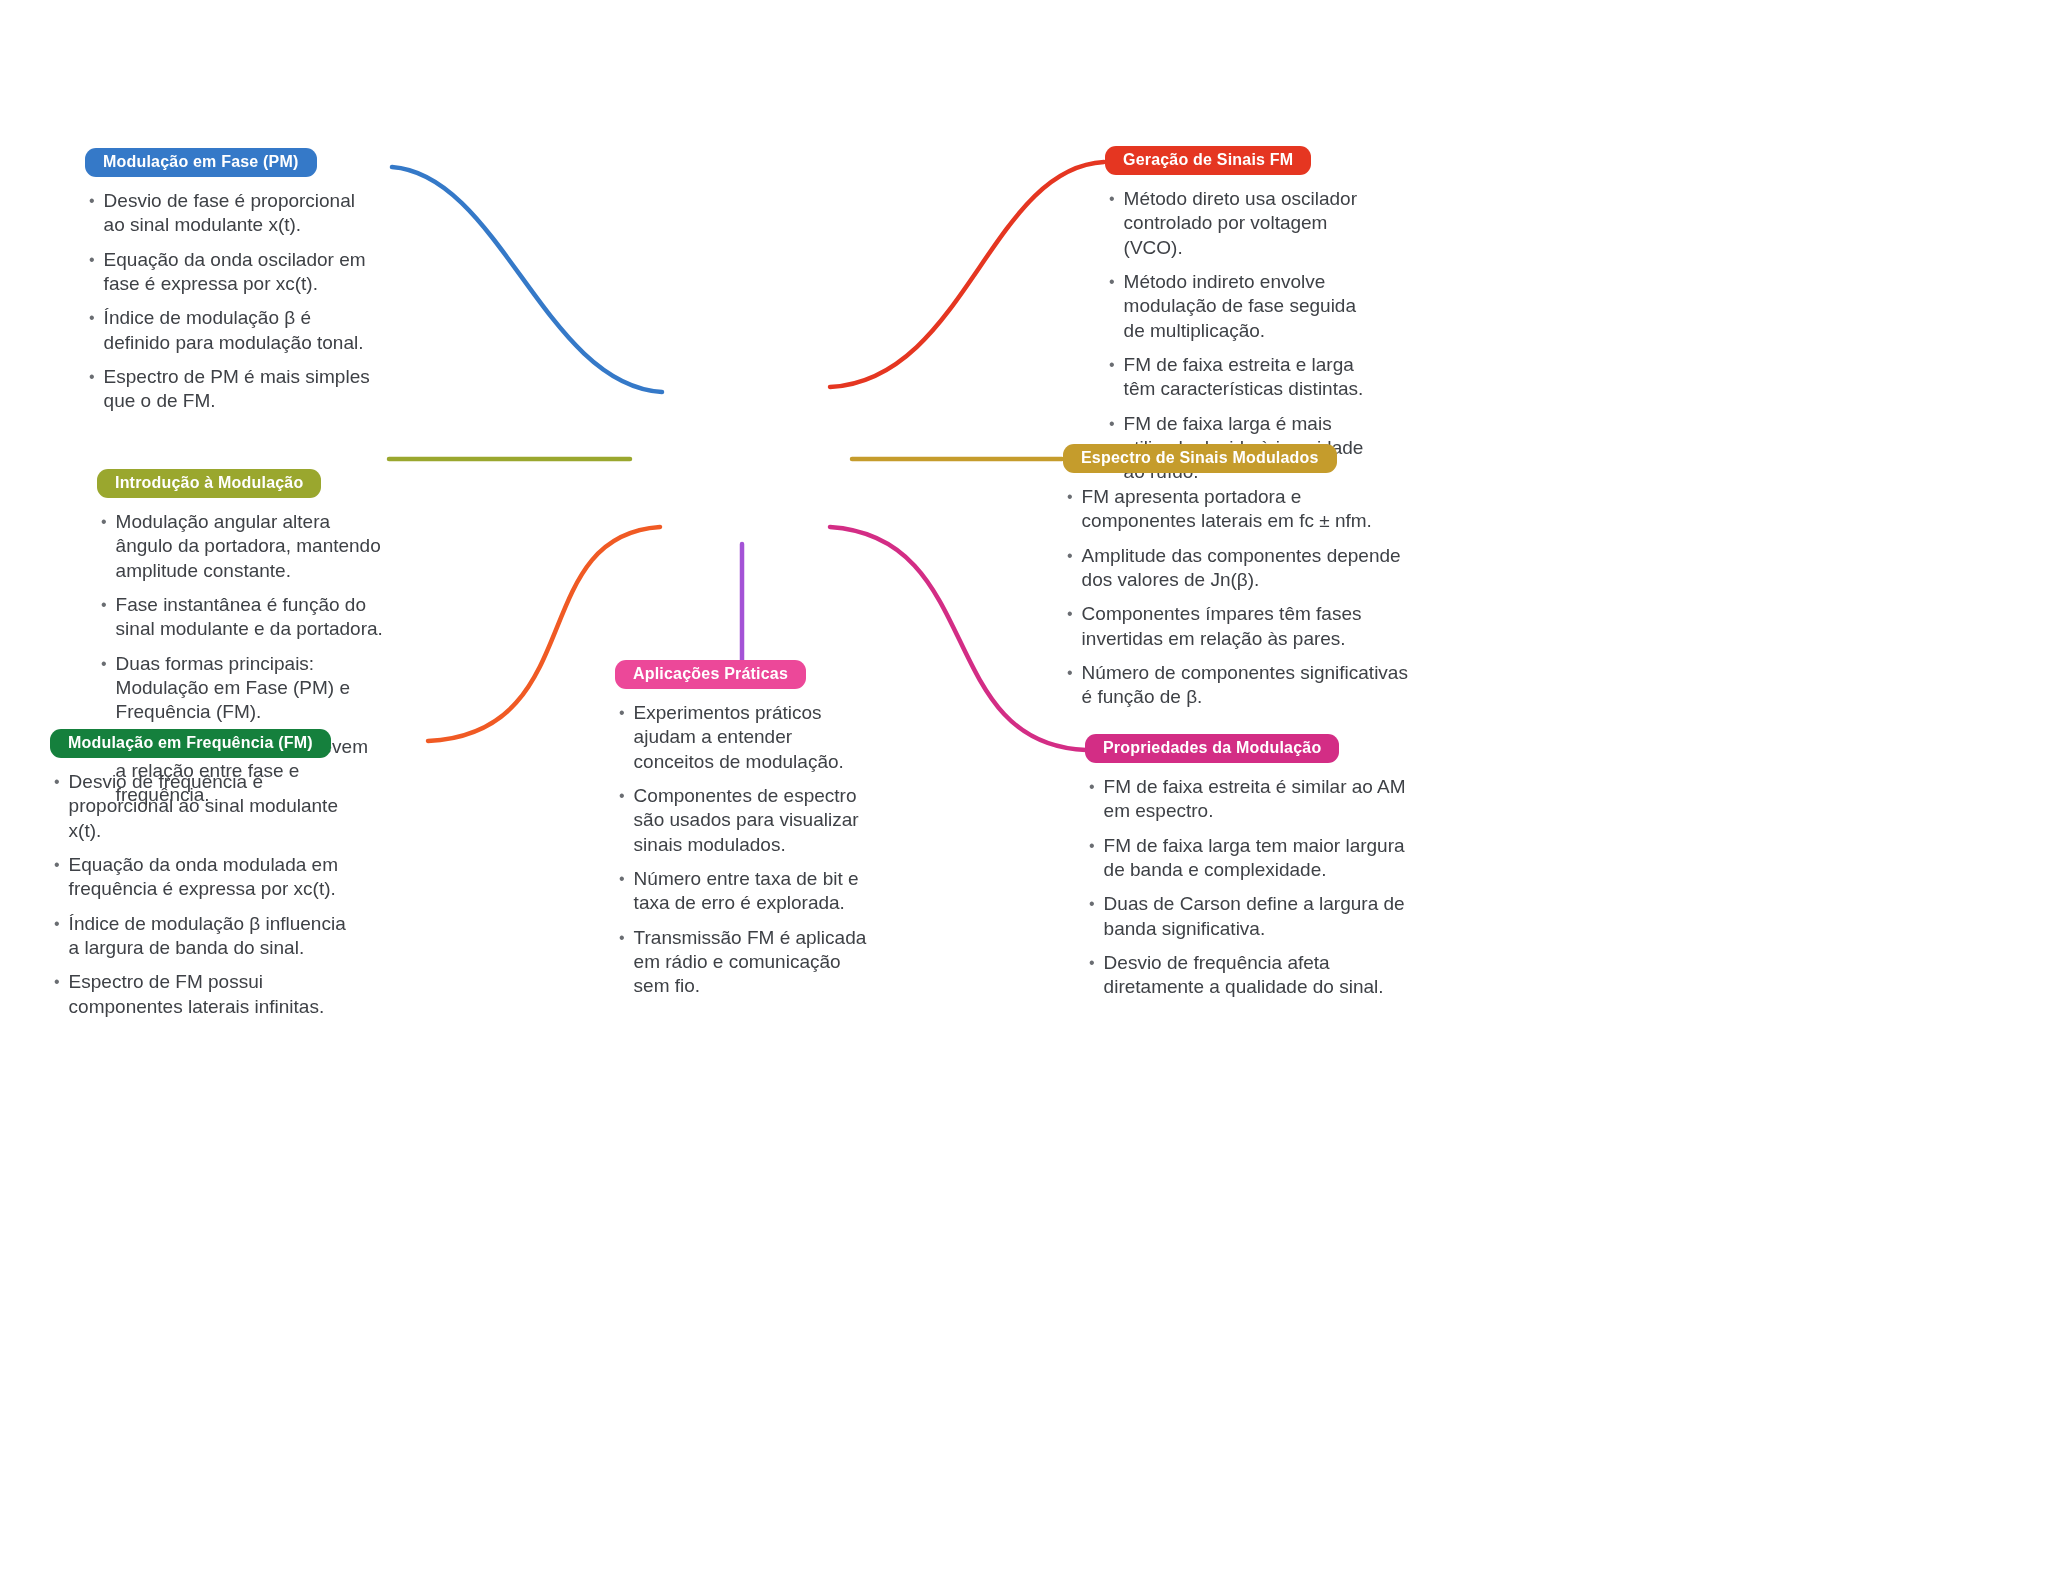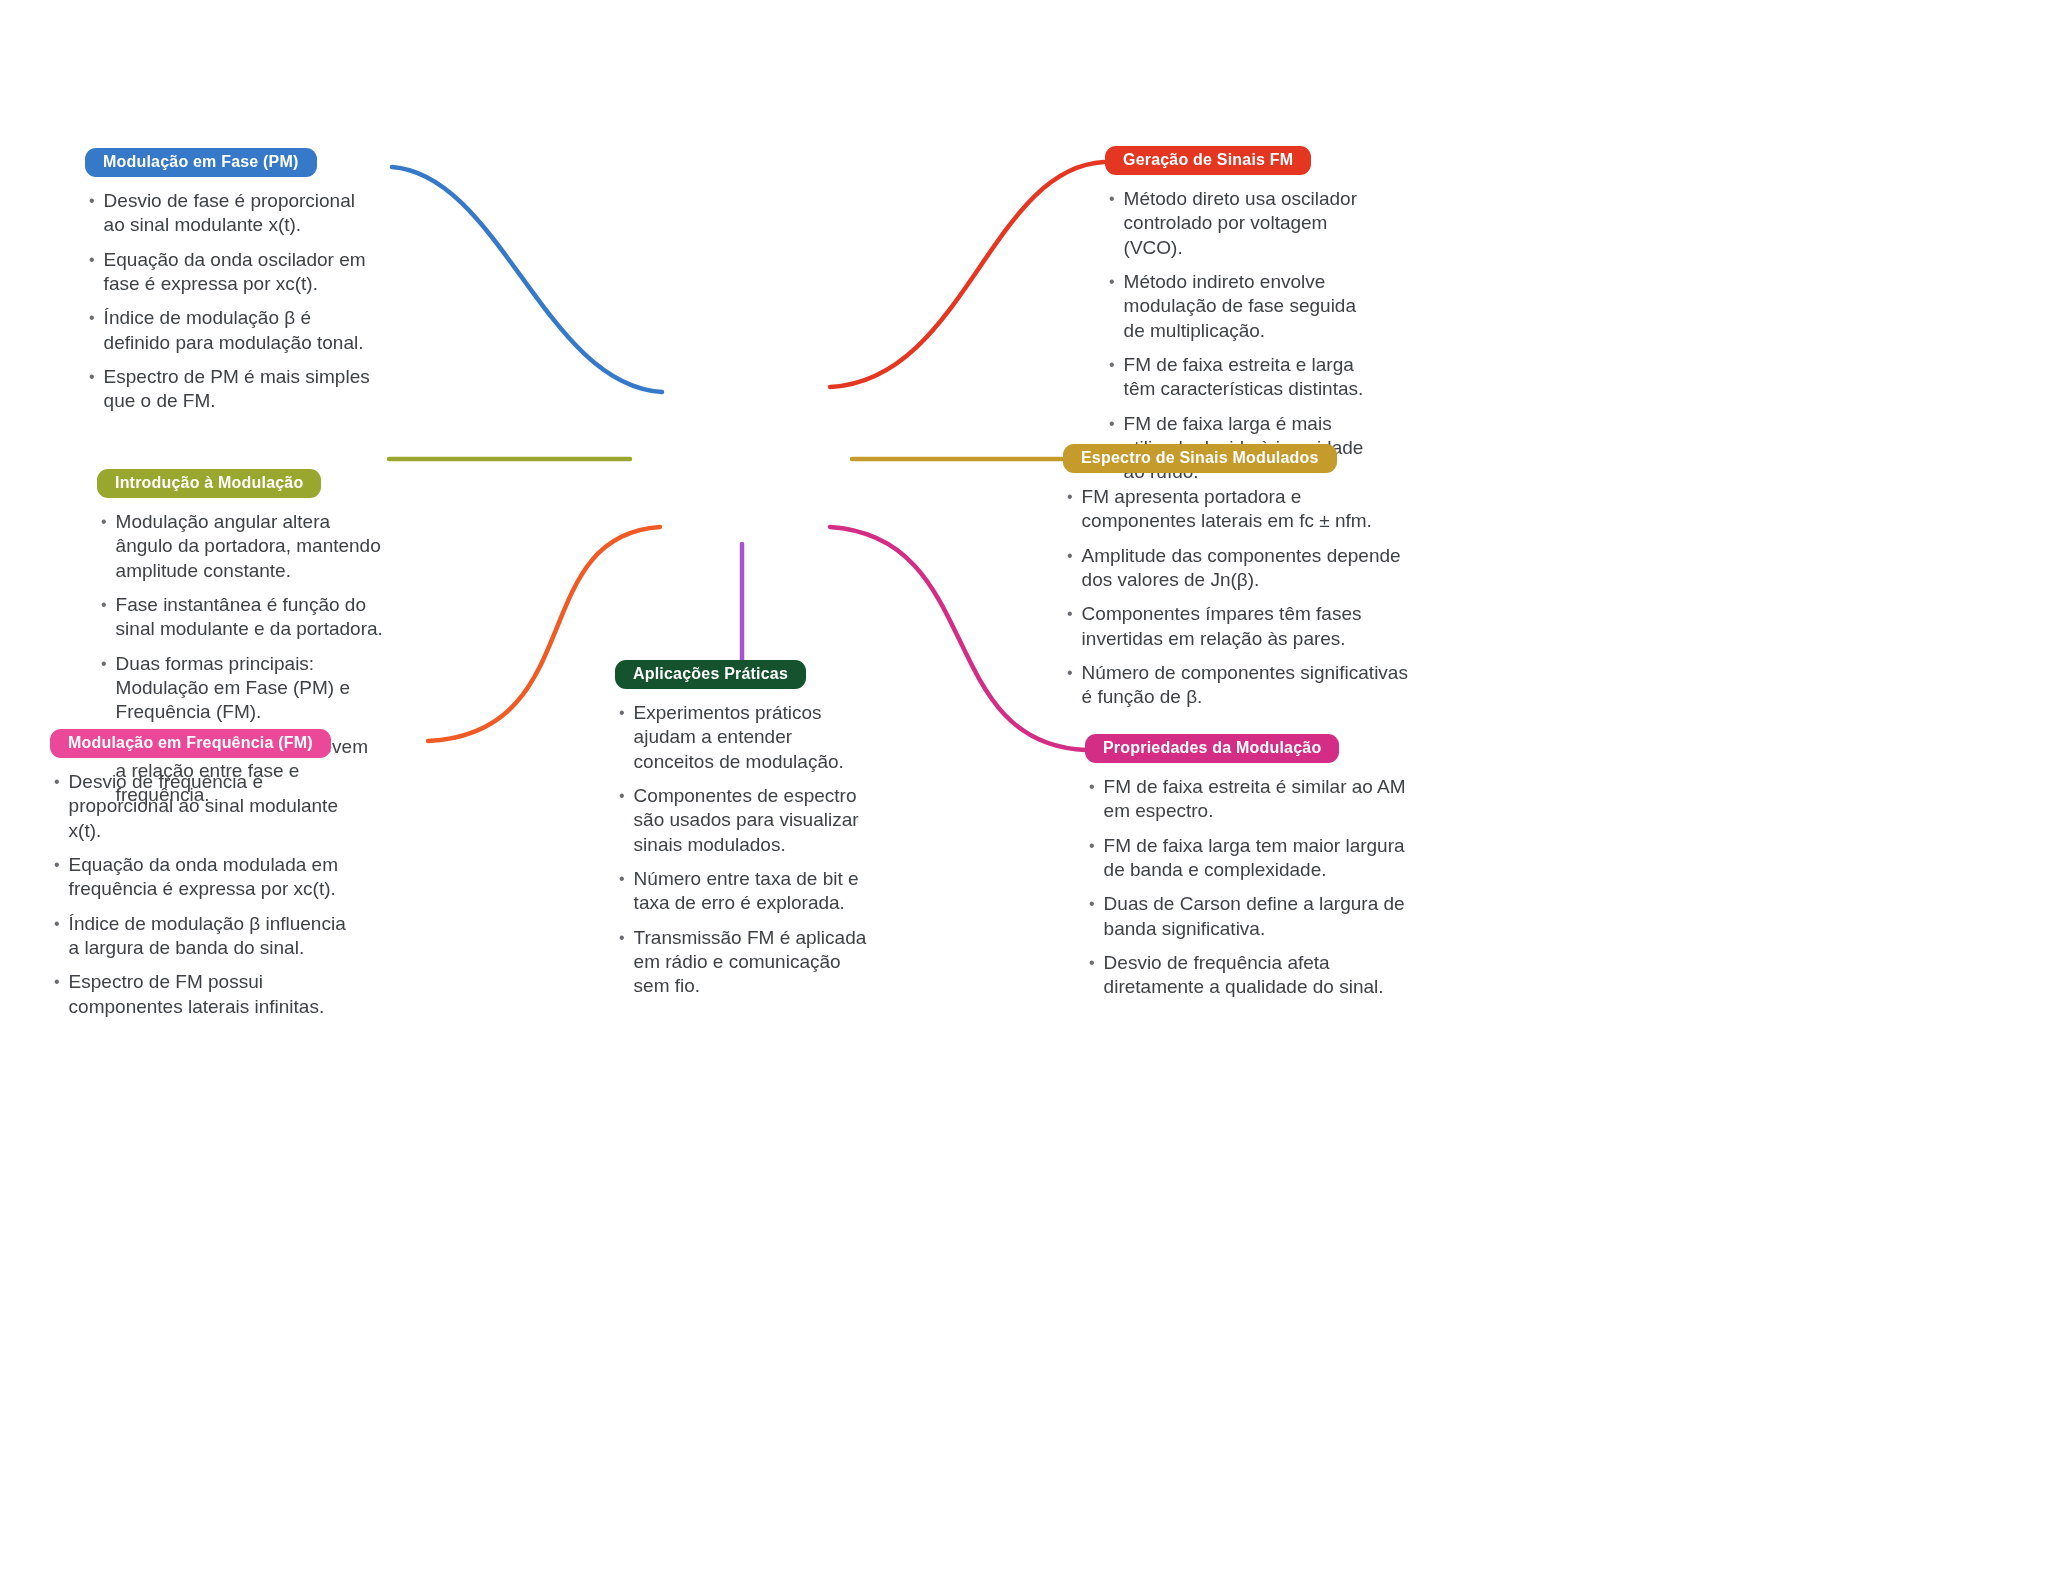--- a/index.html
+++ b/index.html
@@ -104,21 +104,21 @@
           <span>Duas formas principais: Modulação em Fase (PM) e Frequência (FM).</span>
         </li>
       <li>
           <span class="bullet">•</span>
           <span>Equações básicas descrevem a relação entre fase e frequência.</span>
         </li>
     </ul>
   </section>
 
   <section class="branch" style="left:50px;top:729px;width:330px;">
-    <div class="pill" style="background-color: #ec4899;">
+    <div class="pill" style="background-color: #15803d;">
       <span>Modulação em Frequência (FM)</span>
     </div>
     <ul class="items" style="width:305px;">
       <li>
           <span class="bullet">•</span>
           <span>Desvio de frequência é proporcional ao sinal modulante x(t).</span>
         </li>
       <li>
           <span class="bullet">•</span>
           <span>Equação da onda modulada em frequência é expressa por xc(t).</span>
@@ -176,21 +176,21 @@
           <span>Componentes ímpares têm fases invertidas em relação às pares.</span>
         </li>
       <li>
           <span class="bullet">•</span>
           <span>Número de componentes significativas é função de β.</span>
         </li>
     </ul>
   </section>
 
   <section class="branch" style="left:615px;top:660px;width:265px;">
-    <div class="pill" style="background-color: #14532d; text-align: right;">
+    <div class="pill" style="background-color: #ec4899; text-align: right;">
       <span>Aplicações Práticas</span>
     </div>
     <ul class="items" style="width:252px;">
       <li>
           <span class="bullet">•</span>
           <span>Experimentos práticos ajudam a entender conceitos de modulação.</span>
         </li>
       <li>
           <span class="bullet">•</span>
           <span>Componentes de espectro são usados para visualizar sinais modulados.</span>

